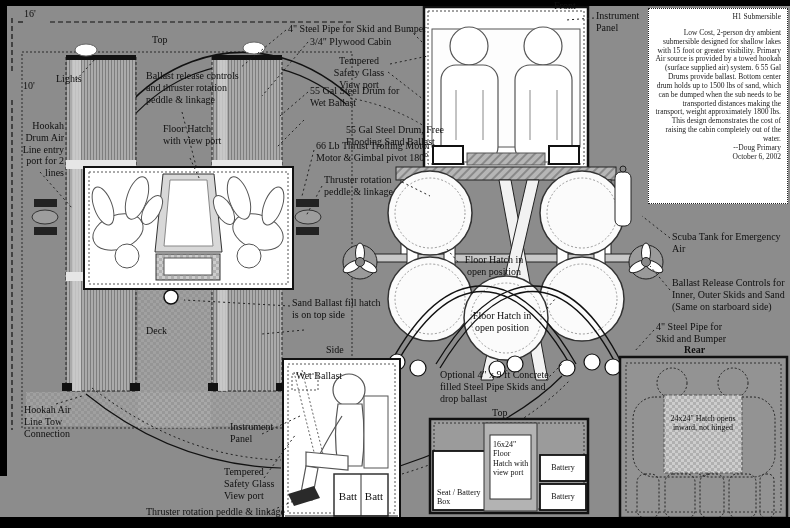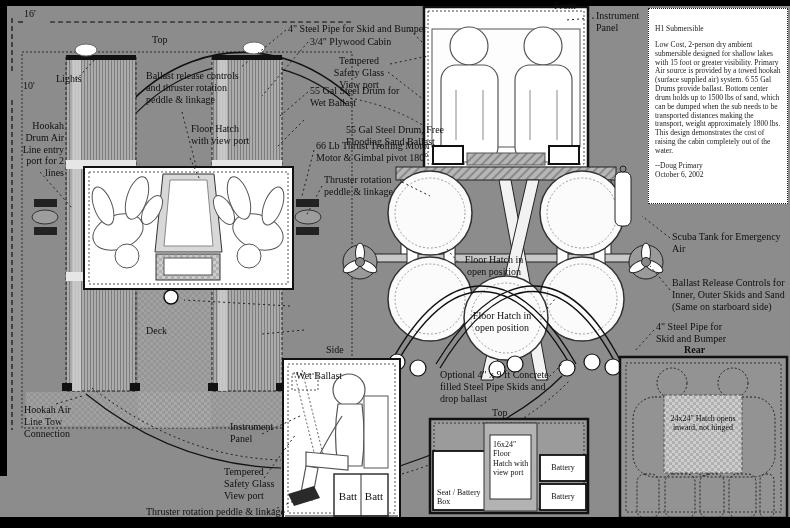--- a/index.html
+++ b/index.html
@@ -5,24 +5,24 @@
   html,body{margin:0;padding:0;background:#555;}
   .stage{position:relative;width:790px;height:528px;background:#8c8c8c;overflow:hidden;
          font-family:"Liberation Serif",serif;}
   .stage svg{position:absolute;left:0;top:0;}
   .lbl{position:absolute;font-size:10px;line-height:1.18;color:#101010;white-space:pre-line;}
   .lbl.c{text-align:center;}
   .vt{font-size:10px;}
   .tiny{font-size:11px;}
   .sm{font-size:8px;}
   .info{position:absolute;left:648px;top:8px;width:140px;height:196px;background:#fff;
-        border:1px dotted #222;padding:16px 6px;box-sizing:border-box;overflow:hidden;
-        font-size:7.5px;line-height:1.18;color:#1a1a1a;}
+        border:1px dotted #222;padding:4px 6px;box-sizing:border-box;overflow:hidden;
+        font-size:7.5px;line-height:1.18;color:#1a1a1a;text-align:right;}
   .info .t{margin-bottom:7px;}
-  .info .b{margin-bottom:6px;}
+  .info .b{margin-bottom:0;}
 </style>
 </head>
 <body>
 
 <div class="stage">
 
 <svg width="790" height="528" viewBox="0 0 790 528">
   <defs>
     <pattern id="drum" width="3" height="3" patternUnits="userSpaceOnUse">
       <rect width="3" height="3" fill="#ababab"></rect>
@@ -298,38 +298,39 @@
 <div class="lbl vt" style="left:326px;top:344px;width:40px;">Side</div>
 <div class="lbl vt" style="left:684px;top:344px;width:40px;font-weight:bold;">Rear</div>
 <div class="lbl vt" style="left:492px;top:407px;width:40px;">Top</div>
 
 <div class="lbl" style="left:24px;top:8px;">16'</div>
 <div class="lbl" style="left:8px;top:80px;padding-left:15px;">10'</div>
 
 <div class="lbl" style="left:56px;top:73px;width:40px;">Lights</div>
 <div class="lbl" style="left:12px;top:120px;width:52px;text-align:right;">Hookah Drum Air Line entry port for 2 lines</div>
 <div class="lbl" style="left:146px;top:70px;width:96px;">Ballast release controls and thruster rotation peddle &amp; linkage</div>
-<div class="lbl" style="left:163px;top:123px;width:60px;margin-left:28px;">Floor Hatch with view port</div>
+<div class="lbl" style="left:163px;top:123px;width:60px;">Floor Hatch with view port</div>
 <div class="lbl" style="left:288px;top:23px;width:140px;">4" Steel Pipe for Skid and Bumper</div>
 <div class="lbl" style="left:310px;top:36px;width:110px;">3/4" Plywood Cabin</div>
 <div class="lbl c" style="left:328px;top:55px;width:62px;">Tempered Safety Glass View port</div>
 <div class="lbl" style="left:310px;top:85px;width:92px;">55 Gal Steel Drum for Wet Ballast</div>
 <div class="lbl" style="left:306px;top:124px;width:100px;margin-left:40px;">55 Gal Steel Drum, Free Flooding Sand Ballast</div>
 <div class="lbl" style="left:316px;top:140px;width:130px;">66 Lb Thrust Trolling Motor
 Motor &amp; Gimbal pivot 180°</div>
 <div class="lbl" style="left:324px;top:174px;width:78px;">Thruster rotation peddle &amp; linkage</div>
 <div class="lbl" style="left:596px;top:10px;width:50px;">Instrument Panel</div>
 <div class="lbl" style="left:672px;top:231px;width:118px;">Scuba Tank for Emergency Air</div>
 <div class="lbl" style="left:672px;top:277px;width:116px;">Ballast Release Controls for
 Inner, Outer Skids and Sand
 (Same on starboard side)</div>
 <div class="lbl" style="left:656px;top:321px;width:82px;">4" Steel Pipe for
 Skid and Bumper</div>
 <div class="lbl c" style="left:458px;top:254px;width:72px;">Floor Hatch in open position</div>
 <div class="lbl c" style="left:466px;top:310px;width:72px;">Floor Hatch in open position</div>
+<div class="lbl" style="left:292px;top:297px;width:94px;">Sand Ballast fill hatch is on top side</div>
 <div class="lbl" style="left:296px;top:326px;width:60px;margin-top:44px;">Wet Ballast</div>
 <div class="lbl" style="left:146px;top:325px;width:40px;">Deck</div>
 <div class="lbl" style="left:24px;top:404px;width:50px;">Hookah Air Line Tow Connection</div>
 <div class="lbl" style="left:146px;top:506px;width:142px;">Thruster rotation peddle &amp; linkage</div>
 <div class="lbl" style="left:230px;top:421px;width:50px;">Instrument Panel</div>
 <div class="lbl" style="left:224px;top:466px;width:64px;">Tempered Safety Glass View port</div>
 <div class="lbl" style="left:440px;top:369px;width:122px;">Optional 4" x 9 ft Concrete filled Steel Pipe Skids and drop ballast</div>
 <div class="lbl sm" style="left:493px;top:440px;width:36px;">16x24" Floor Hatch with view port</div>
 <div class="lbl sm c" style="left:540px;top:463px;width:46px;">Battery</div>
 <div class="lbl sm c" style="left:540px;top:492px;width:46px;">Battery</div>

